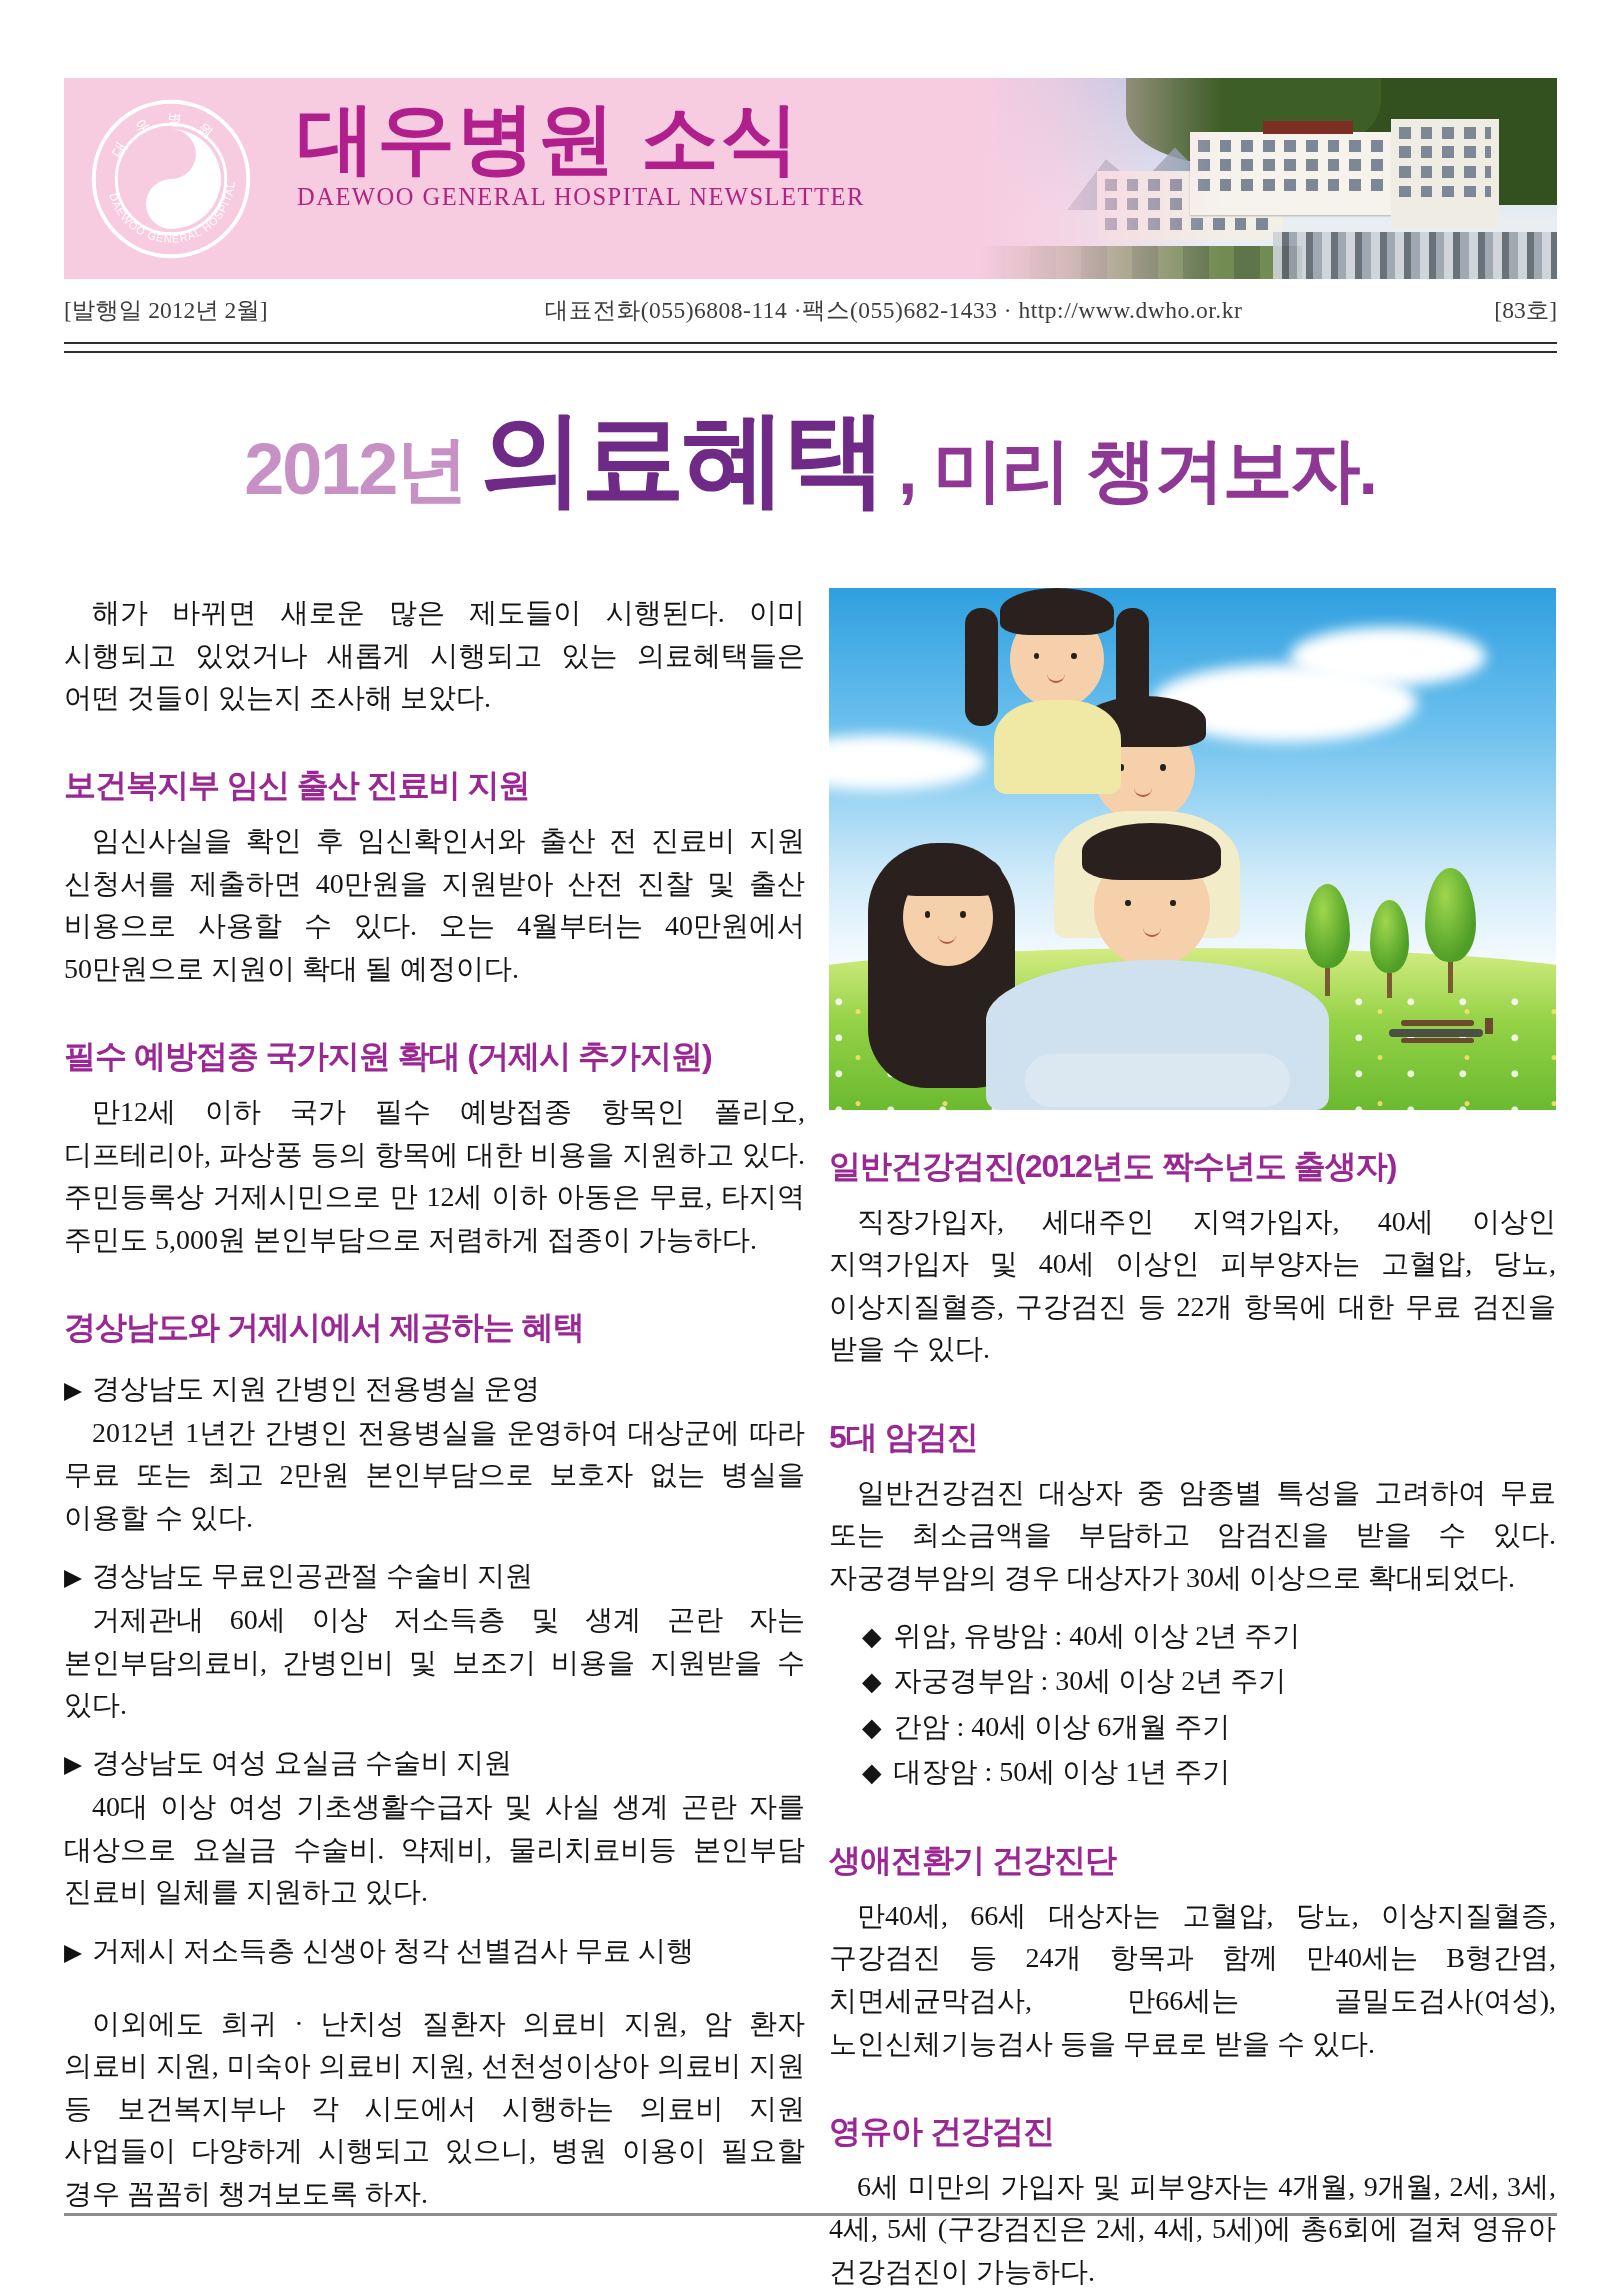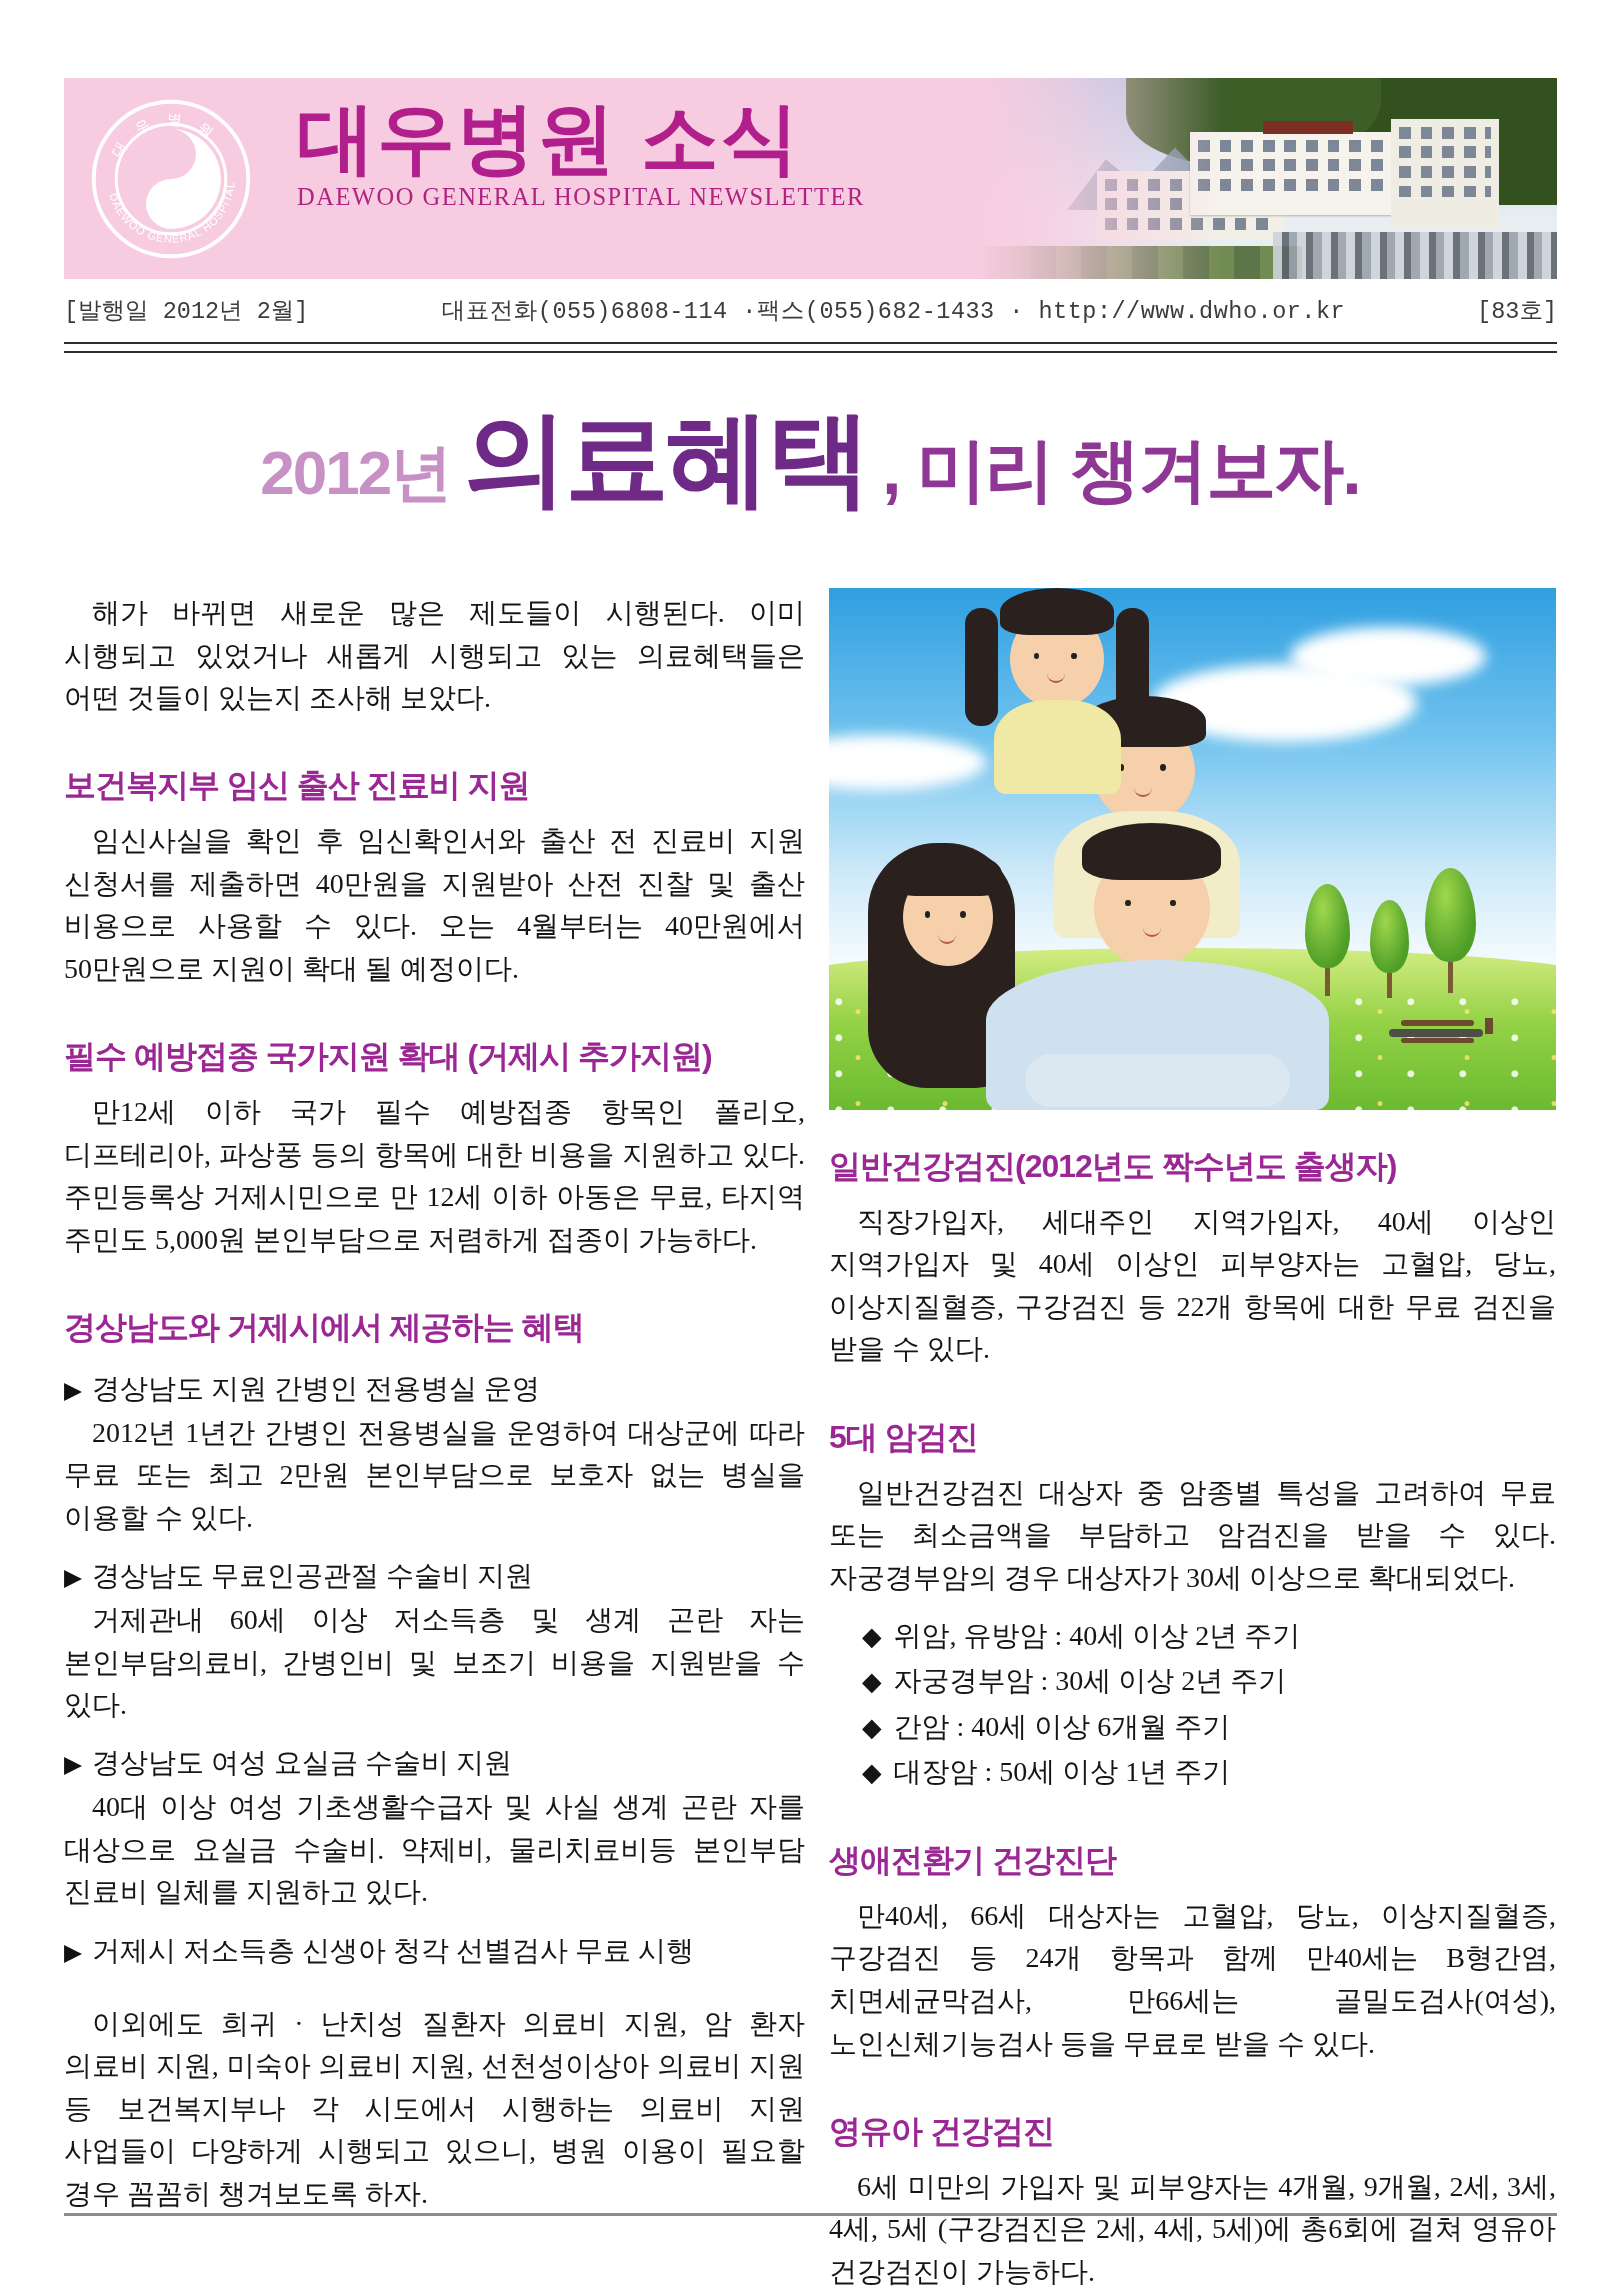--- a/index.html
+++ b/index.html
@@ -21,29 +21,29 @@
   .hp-bldg-main{position:absolute;left:211px;top:54px;width:255px;height:83px;background:#f5f3ec;box-shadow:0 1px 2px rgba(0,0,0,.25);}
   .hp-bldg-tower{position:absolute;left:412px;top:41px;width:108px;height:108px;background:#efece4;}
   .hp-bldg-wing{position:absolute;left:118px;top:93px;width:186px;height:69px;background:#f2efe7;}
   .win-row{height:11.8px;margin:7.8px 7.8px 0 7.8px;background:repeating-linear-gradient(90deg,#7d8795 0 11.8px,transparent 11.8px 21.6px);}
   .hp-sign{position:absolute;left:284px;top:43px;width:90px;height:12.7px;background:#7d2f23;}
   .hp-parking{position:absolute;left:294px;bottom:0;width:284px;height:47px;background:repeating-linear-gradient(90deg,#cdd2d8 0 8.8px,#5c646c 8.8px 15.7px,#98a1ab 15.7px 24.5px);opacity:.9;}
   .hp-green{position:absolute;left:0;bottom:0;width:323px;height:33px;background:repeating-linear-gradient(90deg,#46602c 0 25.5px,#5d7a37 25.5px 51px);opacity:.85;}
   .hp-fade{position:absolute;inset:0;background:linear-gradient(90deg,#f8cce0 0%,rgba(248,204,224,.75) 14%,rgba(248,204,224,0) 42%);}
 
   
-  .infobar{position:absolute;left:64px;top:294px;width:1493px;display:flex;align-items:baseline;font-family:Liberation Mono, monospace;font-size:23.5px;color:#3c3c3c;}
+  .infobar{position:absolute;left:64px;top:294px;width:1493px;display:flex;align-items:baseline;font-family:Liberation Serif, serif;font-size:23.5px;color:#3c3c3c;}
   .infobar .left{width:323px;}
   .infobar .center{flex:1;text-align:center;letter-spacing:0.5px;}
   .infobar .right{width:157px;text-align:right;}
   .double-rule{position:absolute;left:64px;top:342px;width:1493px;height:6.9px;border-top:2px solid #2e2e2e;border-bottom:2px solid #2e2e2e;}
 
   
   .headline{position:absolute;left:0;top:390px;width:1620px;display:flex;justify-content:center;align-items:baseline;gap:13.7px;font-family:"Liberation Sans",sans-serif;white-space:nowrap;}
-  .hl-year{font-size:62px;font-weight:700;color:#c791c6;letter-spacing:-2px;}
+  .hl-year{font-size:72px;font-weight:700;color:#c791c6;letter-spacing:-2px;}
   .hl-main{font-size:104px;font-weight:800;color:#6f2a87;letter-spacing:-2.9px;}
   .hl-rest{font-size:70px;font-weight:800;color:#8e3795;letter-spacing:-2px;}
 
   
   .col{position:absolute;top:588px;display:flex;flex-direction:column;}
   .col-left{left:64px;width:741px;height:1580px;}
   .col-right{left:829px;width:727px;height:1580px;}
 
   .body-text{margin:0 0 9.8px 0;font-size:28px;line-height:1.52;text-align:justify;text-indent:1em;word-break:keep-all;}
   .intro{margin-top:4px;}

